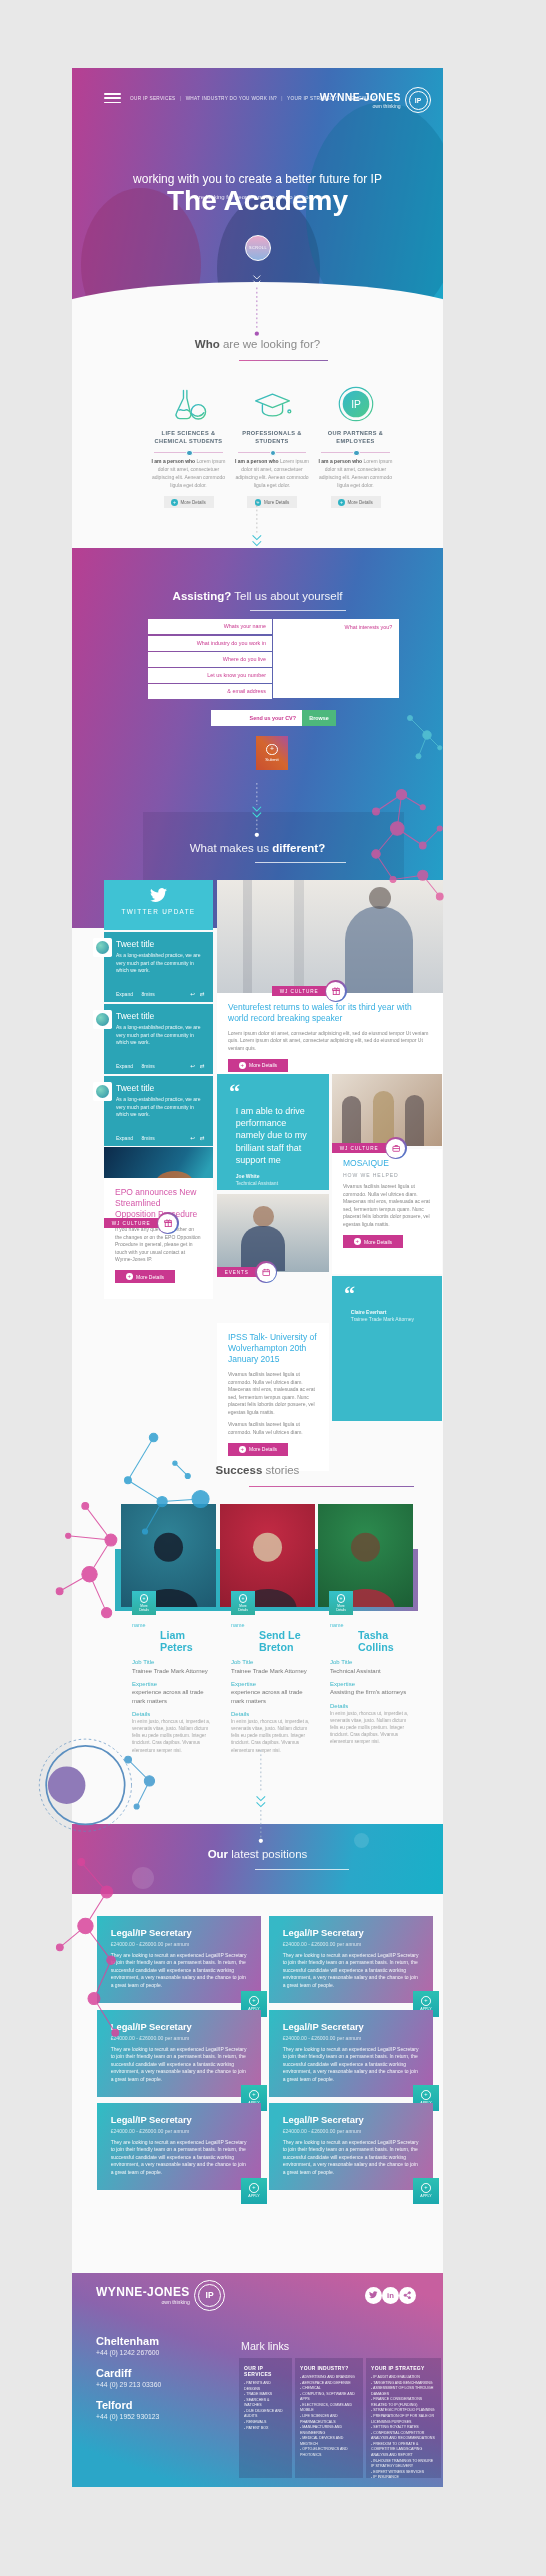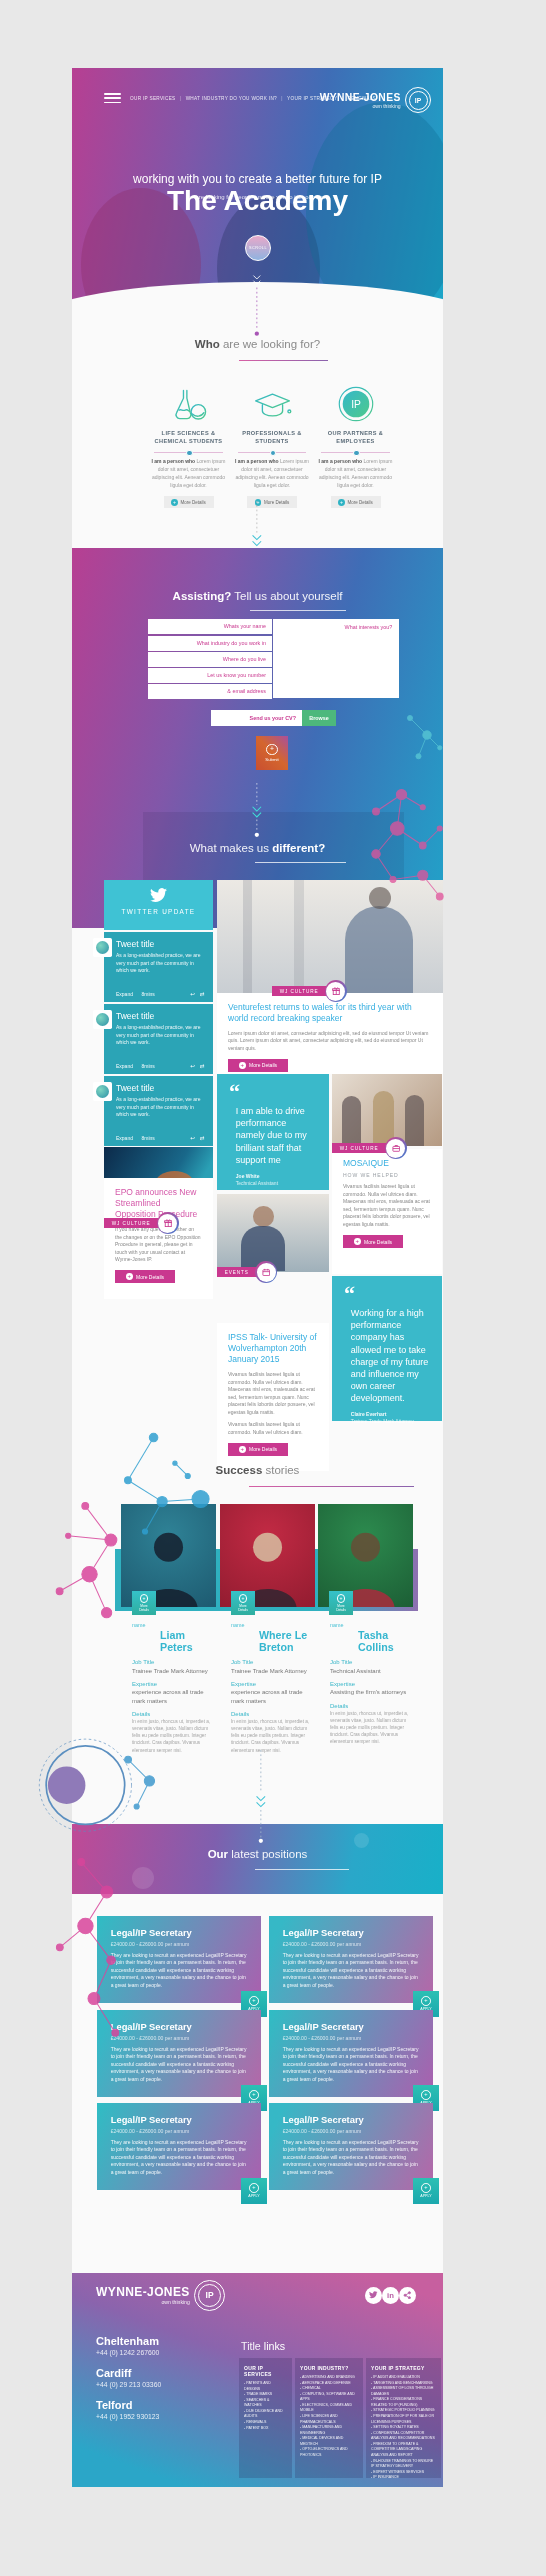--- a/index.html
+++ b/index.html
@@ -521,21 +521,20 @@
     <p>Vivamus facilisis laoreet ligula ut commodo. Nulla vel ultrices diam. Maecenas nisl eros, malesuada ac erat sed, fermentum tempus quam. Nunc placerat felis lobortis dolor posuere, vel egestas ligula mattis.</p>
     <p>Vivamus facilisis laoreet ligula ut commodo. Nulla vel ultrices diam.</p>
     <button class="btn-pink">
       <span class="pl">+</span>
       <span class="lbl">More Details</span>
     </button>
   </div>
 
   <div class="card quote" style="left:332px;top:1276px;width:110px;height:145px;">
     <div class="qm">“</div>
-    <p>Working for a high performance company has allowed me to take charge of my future and influence my own career development.</p>
     <div class="nm">Claire Everhart</div>
     <div class="rl">Trainee Trade Mark Attorney</div>
   </div>
 
   <svg class="conn" style="left:51px;top:1429px;" width="171" height="205" viewBox="0 0 200 240">
     <g stroke="#2f9fd0" stroke-width="1.2" fill="#2f9fd0" opacity=".85">
       <line x1="120" y1="10" x2="90" y2="60"></line>
         <line x1="90" y1="60" x2="130" y2="85"></line>
         <line x1="130" y1="85" x2="175" y2="82"></line>
       <line x1="130" y1="85" x2="110" y2="120"></line>
@@ -608,21 +607,21 @@
       <div class="s-name">Liam Peters</div>
       <div class="s-lab2">Job Title</div>
       <div class="s-val">Trainee Trade Mark Attorney</div>
       <div class="s-lab2">Expertise</div>
       <div class="s-val">experience across all trade mark matters</div>
       <div class="s-lab2">Details</div>
       <div class="s-det">In enim justo, rhoncus ut, imperdiet a, venenatis vitae, justo. Nullam dictum felis eu pede mollis pretium. Integer tincidunt. Cras dapibus. Vivamus elementum semper nisi.</div>
     </div>
     <div class="s-col">
       <div class="s-lab">name</div>
-      <div class="s-name">Where Le Breton</div>
+      <div class="s-name">Send Le Breton</div>
       <div class="s-lab2">Job Title</div>
       <div class="s-val">Trainee Trade Mark Attorney</div>
       <div class="s-lab2">Expertise</div>
       <div class="s-val">experience across all trade mark matters</div>
       <div class="s-lab2">Details</div>
       <div class="s-det">In enim justo, rhoncus ut, imperdiet a, venenatis vitae, justo. Nullam dictum felis eu pede mollis pretium. Integer tincidunt. Cras dapibus. Vivamus elementum semper nisi.</div>
     </div>
     <div class="s-col">
       <div class="s-lab">name</div>
       <div class="s-name">Tasha Collins</div>
@@ -770,21 +769,21 @@
     <div class="office" style="top:94px;">
       <div class="city">Cardiff</div>
       <div class="tel">+44 (0) 29 213 03360</div>
     </div>
     <div class="office" style="top:126px;">
       <div class="city">Telford</div>
       <div class="tel">+44 (0) 1952 930123</div>
     </div>
 
     <div class="ql-head">
-      <span>Title </span><b>links</b>
+      <span>Mark </span><b>links</b>
     </div>
     <div class="fcol" style="left:167px;width:53px;height:120px;">
       <div class="t">OUR IP SERVICES</div>
       <div>
           <span class="flink">PATENTS AND DESIGNS</span>
           <span class="flink">TRADE MARKS</span>
           <span class="flink">SEARCHES &amp; WATCHES</span>
           <span class="flink">DUE DILIGENCE AND AUDITS</span>
           <span class="flink">RENEWALS</span>
           <span class="flink">PATENT BOX</span>

